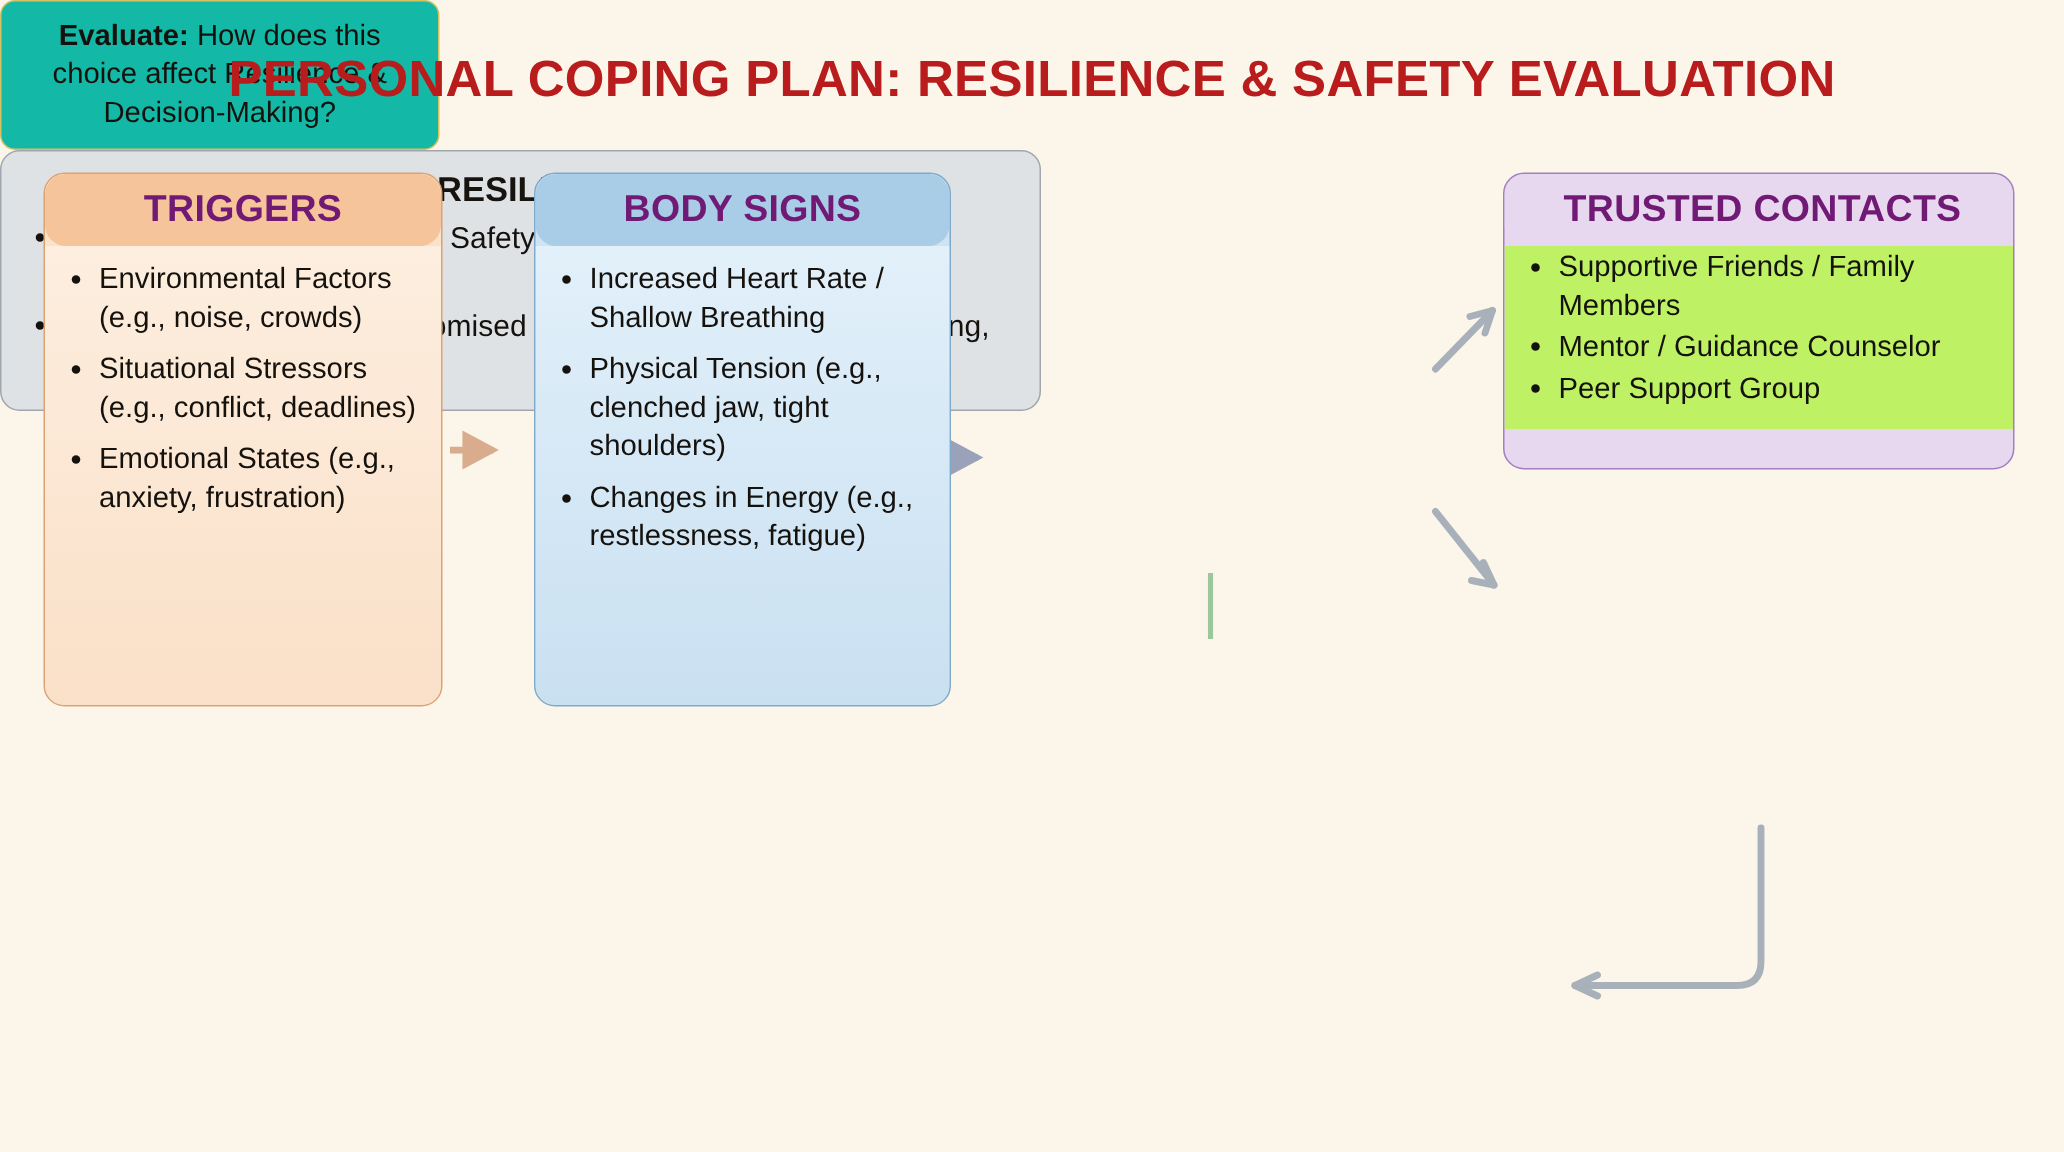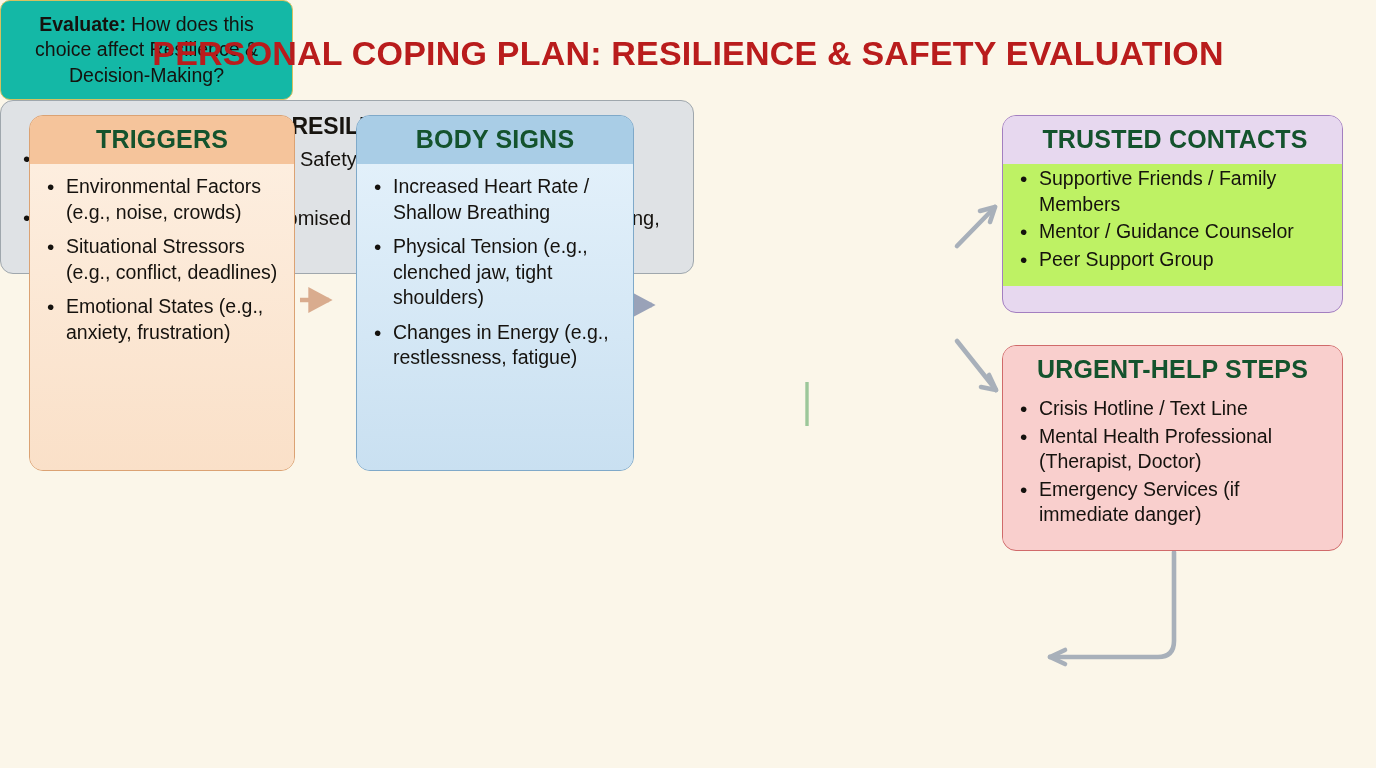--- a/index.html
+++ b/index.html
@@ -45,23 +45,24 @@
     position: absolute;
     border-radius: 14px;
     border: 1.6px solid;
     overflow: hidden;
     z-index: 2;
   }
   .card .hdr {
     text-align: center;
     font-size: 25px;
     font-weight: 700;
-    color: #14532d;
+    color: #701a75;
     padding: 9px 6px 10px;
     letter-spacing: 0.2px;
+    border-radius: 14px;
   }
   .card .body {
     padding: 10px 14px 12px 10px;
   }
   ul.bullets {
     list-style: none;
     margin: 0; padding: 0;
   }
   ul.bullets > li {
     position: relative;
@@ -265,30 +266,20 @@
     <div class="hdr">TRUSTED CONTACTS</div>
     <div class="body">
       <ul class="bullets">
         <li>Supportive Friends / Family Members</li>
         <li>Mentor / Guidance Counselor</li>
         <li>Peer Support Group</li>
       </ul>
     </div>
   </div>
 
-  <div class="card" id="card-urgent">
-    <div class="hdr">URGENT-HELP STEPS</div>
-    <div class="body">
-      <ul class="bullets">
-        <li>Crisis Hotline / Text Line</li>
-        <li>Mental Health Professional (Therapist, Doctor)</li>
-        <li>Emergency Services (if immediate danger)</li>
-      </ul>
-    </div>
-  </div>
 
   <div id="card-evaluate">
     <div class="note"><b>Evaluate:</b><span> How does this choice affect Resilience &amp; Decision-Making?</span></div>
   </div>
 
   <div id="card-outcomes">
     <div class="ohdr">OUTCOMES: RESILIENCE &amp; SAFETY</div>
     <ul class="bullets">
       <li><b>Positive Coping:</b><span> Enhanced Safety, Improved Decision-Making, Increased Resilience.</span><span class="glyph"><svg width="26" height="20" viewBox="0 0 26 20">
               <path d="M3 11 L9.5 17 L22.5 2" fill="none" stroke="#9ba3aa" stroke-width="2.6" stroke-linecap="round" stroke-linejoin="round"></path>

